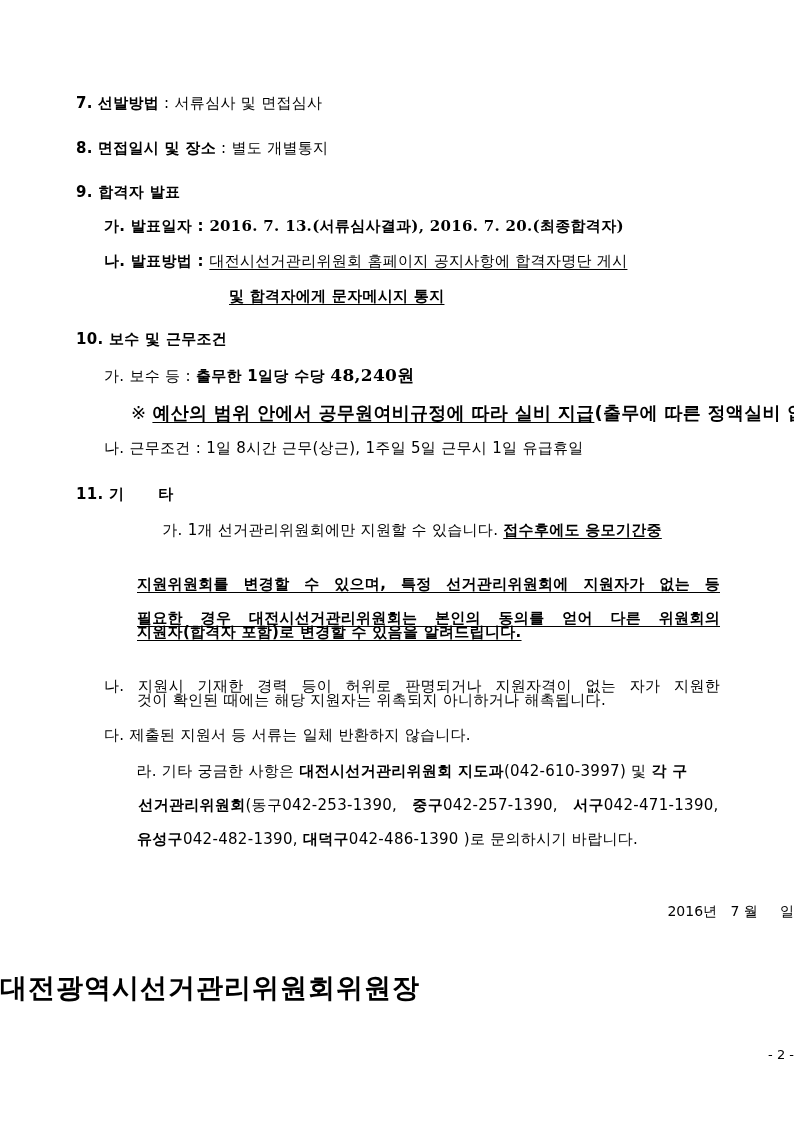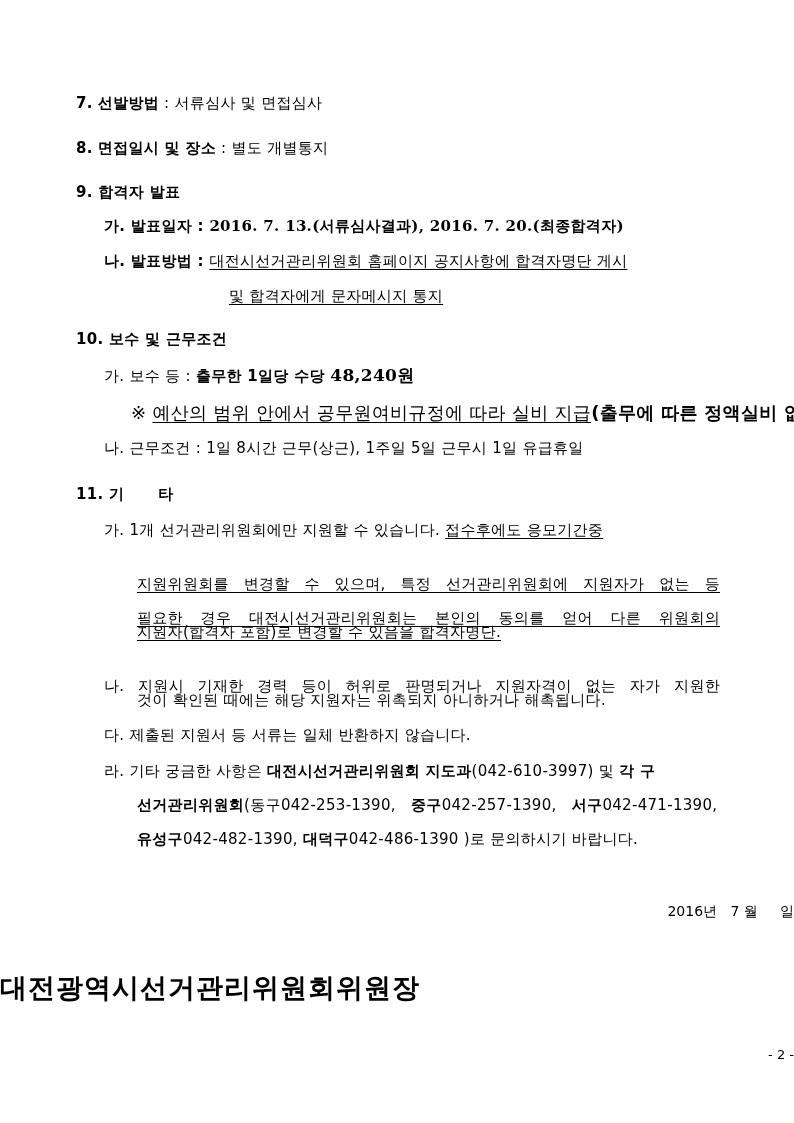--- a/index.html
+++ b/index.html
@@ -1,22 +1,22 @@
 <!DOCTYPE html>
 <html><head>
   <meta charset="utf-8">
   <style>
     html, body { margin: 0; padding: 0; background: #ffffff; }
     body {
       width: 794px; height: 1123px; position: relative; overflow: hidden;
       font-family: "DejaVu Sans", sans-serif; color: #000;
     }
-    .line { position: absolute; white-space: nowrap; font-size: 15px; line-height: 20px; letter-spacing: 0.3px; }
+    .line { position: absolute; white-space: nowrap; font-size: 15px; line-height: 20px; letter-spacing: 0.3px; text-align: center; }
     .b { font-weight: bold; }
-    .u { text-decoration: underline; text-underline-offset: 3px; }
+    .u { text-decoration: underline; text-underline-offset: 3px; font-weight: bold; }
     .serif { font-family: "DejaVu Serif", serif; }
     .big { font-size: 17px; }
     .small { font-size: 18px; }
     .just { text-align: justify; text-align-last: justify; margin-top: 20px; }
     .title {
       position: absolute; left: 0; width: 794px; 
       font-size: 27px; font-weight: bold; top: 970px; letter-spacing: 1px;
       font-family: "DejaVu Sans", sans-serif;
     }
     .center { position: absolute; left: 0; width: 794px; text-align: right; font-size: 14px; }
@@ -55,21 +55,21 @@
 <div class="line b" style="left:76px; top:484px;">
   <span>11.</span>
   <span>기</span><span style="display:inline-block; width:34px;"></span><span>타</span>
 </div>
 
 <div class="line" style="left:104px; top:520px; width:616px;">
   <span>가. </span><span>1개 선거관리위원회에만 지원할 수 있습니다. </span><span class="u">접수후에도 응모기간중</span>
 </div>
 <div class="line u just" style="left:137px; top:554px; width:583px;">지원위원회를 변경할 수 있으며, 특정 선거관리위원회에 지원자가 없는 등</div>
 <div class="line u just" style="left:137px; top:588px; width:583px;">필요한 경우 대전시선거관리위원회는 본인의 동의를 얻어 다른 위원회의</div>
-<div class="line u" style="left:137px; top:622px;">지원자(합격자 포함)로 변경할 수 있음을 합격자명단.</div>
+<div class="line u" style="left:137px; top:622px;">지원자(합격자 포함)로 변경할 수 있음을 알려드립니다.</div>
 
 <div class="line just" style="left:104px; top:656px; width:616px;">나. 지원시 기재한 경력 등이 허위로 판명되거나 지원자격이 없는 자가 지원한</div>
 <div class="line" style="left:137px; top:690px;">것이 확인된 때에는 해당 지원자는 위촉되지 아니하거나 해촉됩니다.</div>
 
 <div class="line" style="left:104px; top:725px;">다. 제출된 지원서 등 서류는 일체 반환하지 않습니다.</div>
 
 <div class="line" style="left:104px; top:761px; width:616px;">
   <span>라. 기타 궁금한 사항은 </span><span class="b">대전시선거관리위원회 지도과</span><span>(042-610-3997) 및 </span><span class="b">각 구</span>
 </div>
 <div class="line" style="left:137px; top:795px; width:583px;">

